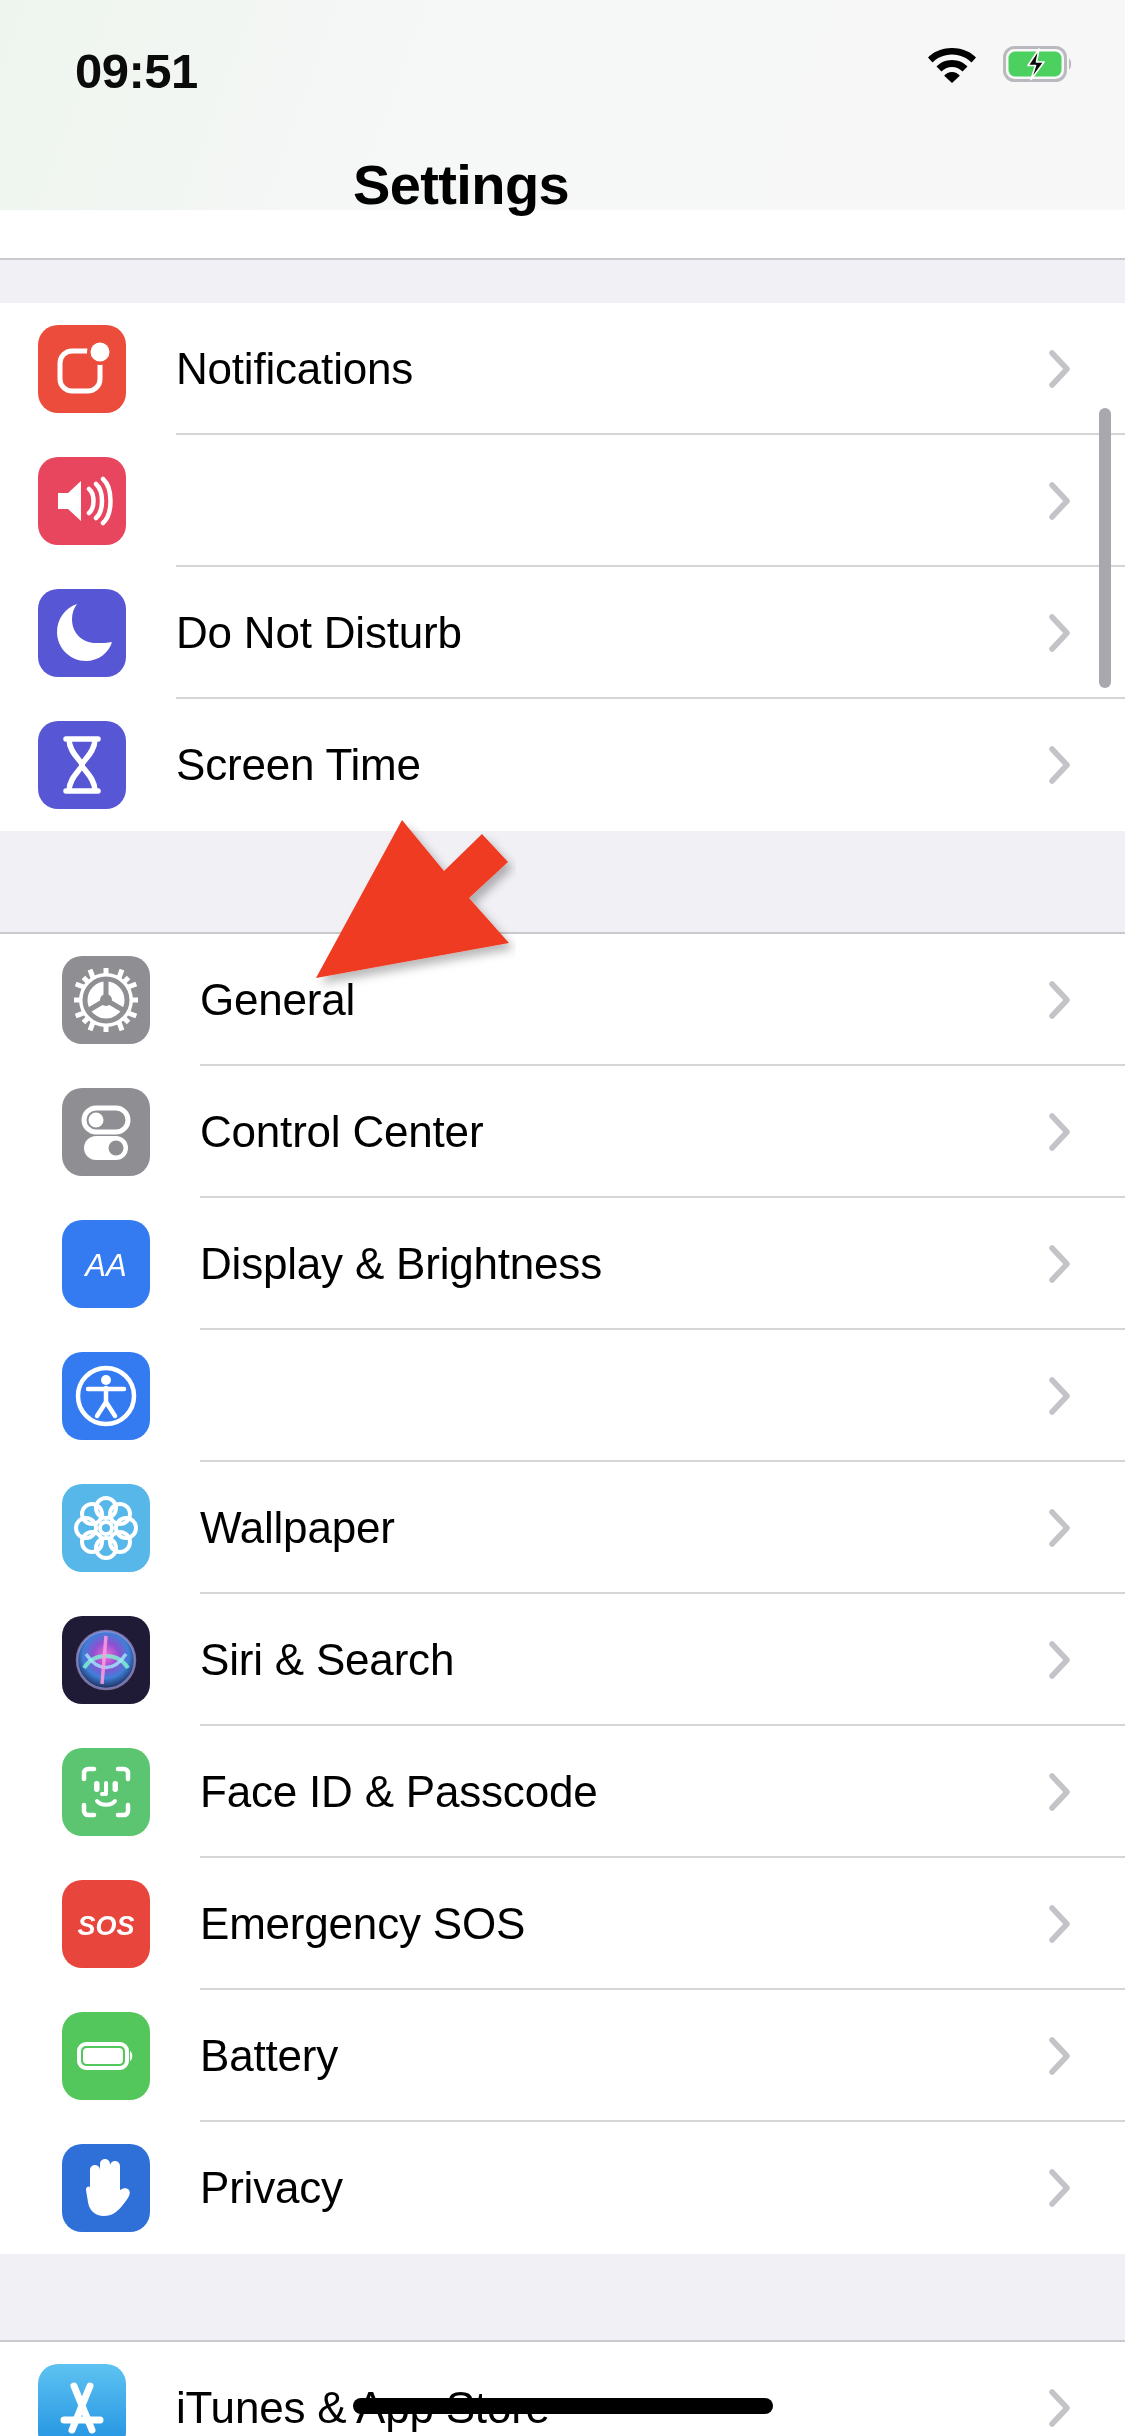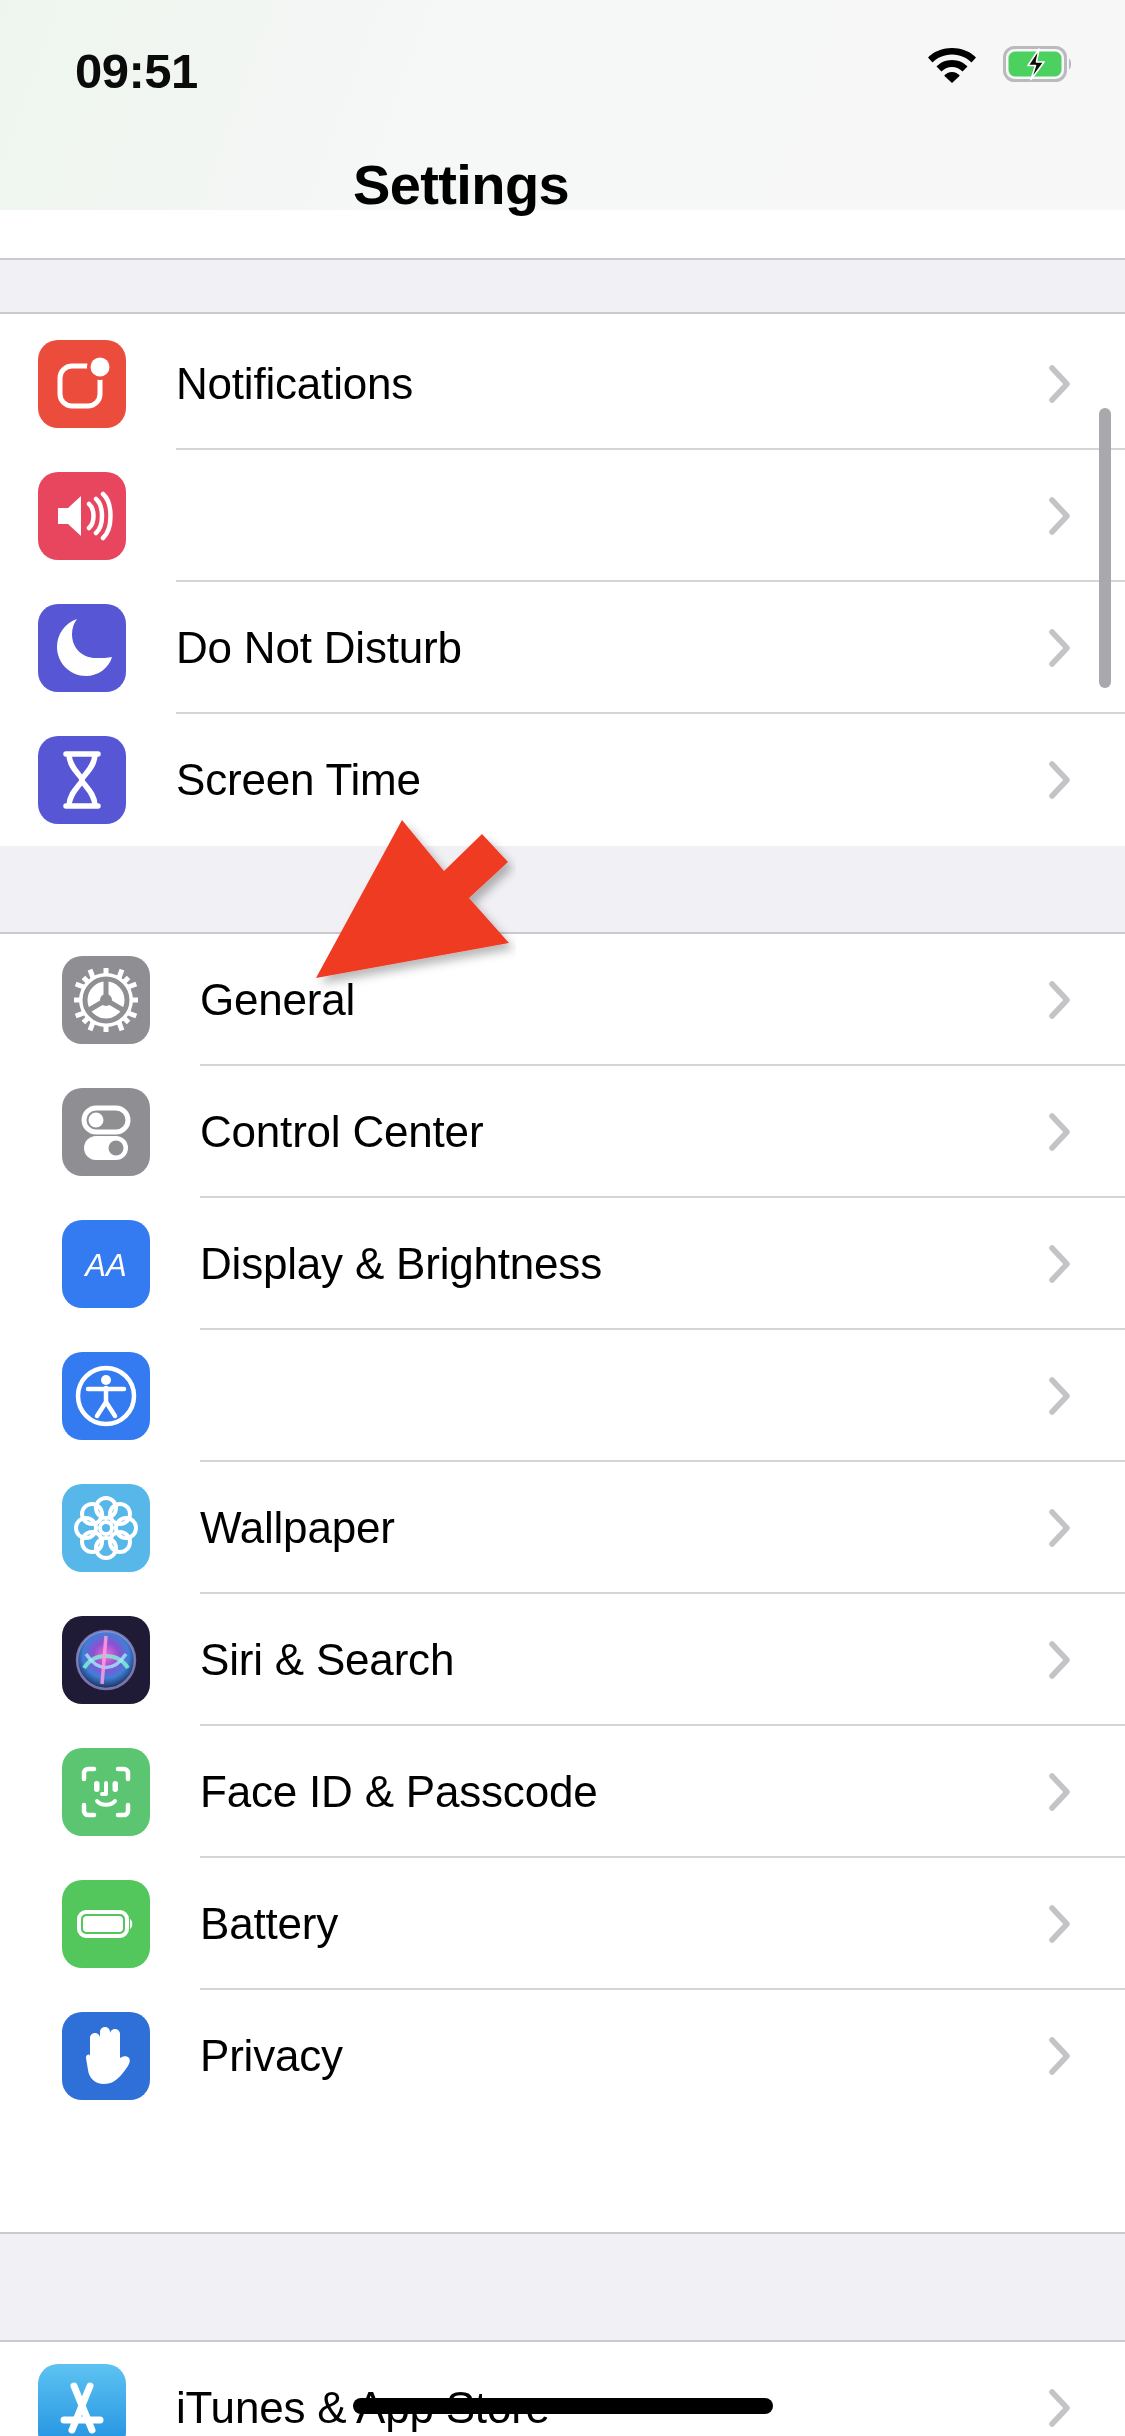--- a/index.html
+++ b/index.html
@@ -50,21 +50,21 @@
   }
   .spacer.top { position:absolute; top:258px; height:56px; }
   .spacer.mid { position:absolute; top:824px; height:110px; }
   .spacer.bot { position:absolute; top:2232px; height:110px; }
 
   
   .group {
     position:absolute; left:0; width:1125px;
     background:#ffffff;
   }
-  .group.one  { top:318px; }
+  .group.one  { top:303px; }
   .group.two  { top:934px;padding-left:24px; }
   .group.three{ top:2342px; }
 
   .row {
     position:relative;
     display:flex; align-items:center;
     height:132px;
     background:#fff;
     padding-left:38px;
   }
@@ -369,20 +369,32 @@
           <path d="M35 53 C39 58 49 58 53 53" fill="none" stroke="#fff" stroke-width="4" stroke-linecap="round"></path>
         </svg>
       </div>
       <div class="row-label">Face ID &amp; Passcode</div>
       <svg class="chevron" viewBox="0 0 22 40">
         <polyline points="3,4 18,20 3,36" fill="none" stroke="#c4c4c8" stroke-width="5.5" stroke-linecap="round" stroke-linejoin="round"></polyline>
       </svg>
       <div class="sep"></div>
     </div>
 
+    <div class="row">
+      <div class="row-icon" style="background:#E8453C">
+        <svg width="88" height="88" viewBox="0 0 88 88">
+          <text x="44" y="55" font-family="Liberation Sans, sans-serif" font-weight="bold" font-size="27" fill="#fff" text-anchor="middle">SOS</text>
+        </svg>
+      </div>
+      <div class="row-label">Emergency SOS</div>
+      <svg class="chevron" viewBox="0 0 22 40">
+        <polyline points="3,4 18,20 3,36" fill="none" stroke="#c4c4c8" stroke-width="5.5" stroke-linecap="round" stroke-linejoin="round"></polyline>
+      </svg>
+      <div class="sep"></div>
+    </div>
 
     <div class="row">
       <div class="row-icon" style="background:#53C75C">
         <svg width="88" height="88" viewBox="0 0 88 88">
           <rect x="17" y="32" width="48" height="24" rx="7" ry="7" fill="none" stroke="#fff" stroke-width="4"></rect>
           <rect x="21" y="36" width="40" height="16" rx="4" ry="4" fill="#fff"></rect>
           <path d="M68 39 C71 40.5 71 47.5 68 49 Z" fill="#fff"></path>
         </svg>
       </div>
       <div class="row-label">Battery</div>

